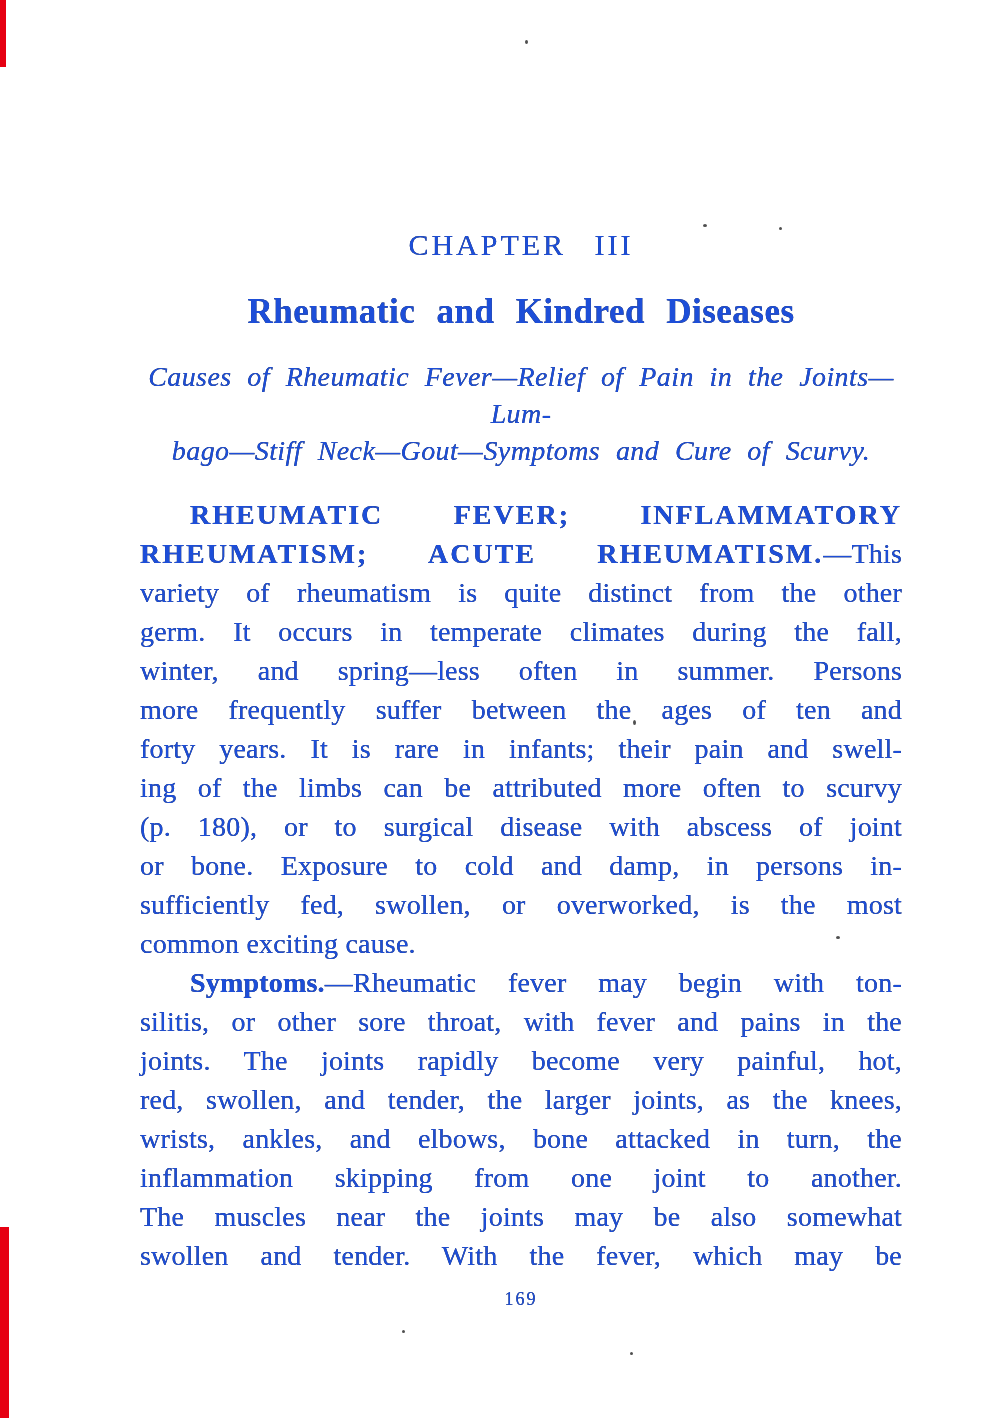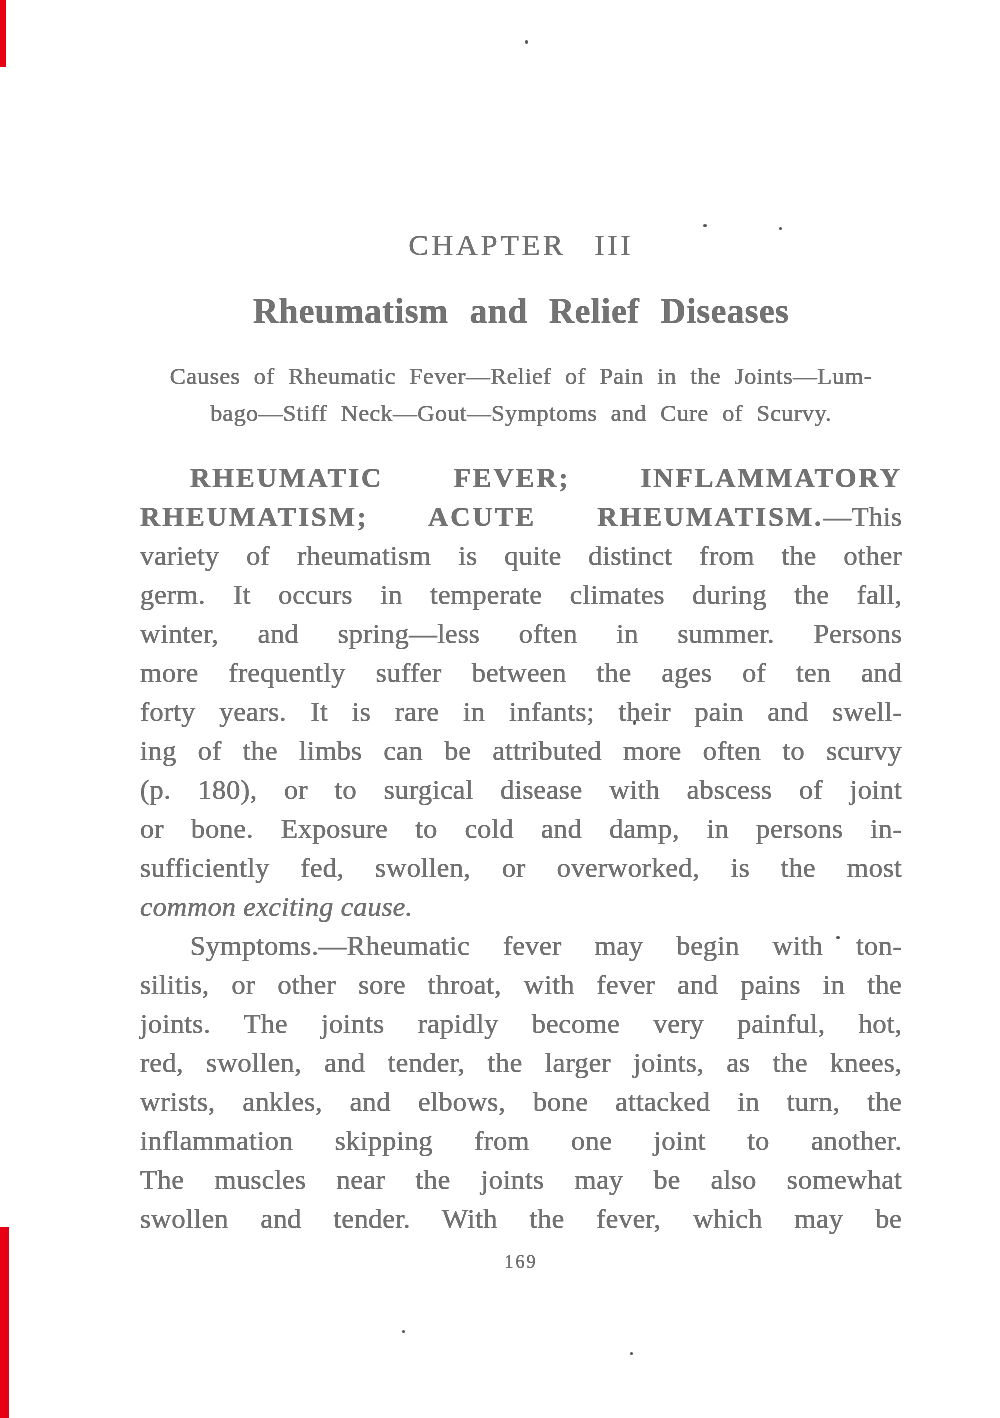--- a/index.html
+++ b/index.html
@@ -7,21 +7,21 @@
     padding: 0;
     background: #ffffff;
     overflow: hidden;
   }
   .page {
     position: relative;
     width: 1000px;
     height: 1418px;
     background: #ffffff;
     font-family: "Liberation Serif", "DejaVu Serif", serif;
-    color: #737373;
+    color: #1d4ed8;
     overflow: hidden;
   }
   
   .scan-mark {
     position: absolute;
     left: 0;
     background: #e60012;
   }
   .scan-mark.top    { top: 0;      width: 6px; height: 67px; }
   .scan-mark.bottom { top: 1227px; width: 9px; height: 191px; }
@@ -56,43 +56,43 @@
     font-size: 35px;
     line-height: 40px;
     font-weight: 700;
     word-spacing: 12px;
     letter-spacing: 0.5px;
   }
 
   .subtitle {
     margin-top: 26px;
     text-align: center;
-    font-size: 24px;
+    font-style: italic;
+    font-size: 28px;
     line-height: 37px;
     word-spacing: 0.30em;
     letter-spacing: 0.4px;
   }
 
   .body-text {
     margin-top: 26px;
     font-size: 28px;
     line-height: 39px;
     letter-spacing: 0.2px;
   }
   .line {
     text-align: justify;
     text-align-last: justify;
   }
   .line.no-just {
     text-align: left;
     text-align-last: left;
-    font-style: italic;
   }
   .line.indent { text-indent: 50px; }
-  .b { font-weight: 400; }
+  .b { font-weight: 700; }
   .caps { font-weight: 700; letter-spacing: 2px; }
 
   .folio {
     margin-top: 14px;
     text-align: center;
     font-size: 18px;
     letter-spacing: 2px;
   }
 </style>
 </head>
@@ -106,21 +106,21 @@
   <div class="speck" style="left:525px;top:40px;width:3px;height:4px;"></div>
   <div class="speck" style="left:703px;top:224px;width:4px;height:3px;"></div>
   <div class="speck" style="left:779px;top:227px;width:3px;height:3px;"></div>
   <div class="speck" style="left:633px;top:720px;width:3px;height:5px;"></div>
   <div class="speck" style="left:836px;top:936px;width:4px;height:3px;"></div>
   <div class="speck" style="left:402px;top:1330px;width:3px;height:3px;"></div>
   <div class="speck" style="left:630px;top:1352px;width:3px;height:3px;"></div>
 
   <div class="content">
     <div class="chapter">CHAPTER III</div>
-    <h1 class="title">Rheumatism and Relief Diseases</h1>
+    <h1 class="title">Rheumatic and Kindred Diseases</h1>
     <div class="subtitle">
         <div class="sub-line">Causes of Rheumatic Fever—Relief of Pain in the Joints—Lum-</div>
         <div class="sub-line">bago—Stiff Neck—Gout—Symptoms and Cure of Scurvy.</div>
       </div>
     <div class="body-text">
         <div class="para">
           <div class="line indent"><span class="b caps">RHEUMATIC FEVER; INFLAMMATORY</span></div>
           <div class="line"><span class="b caps">RHEUMATISM; ACUTE RHEUMATISM.</span><span>—This</span></div>
           <div class="line"><span>variety of rheumatism is quite distinct from the other</span></div>
           <div class="line"><span>germ. It occurs in temperate climates during the fall,</span></div>

